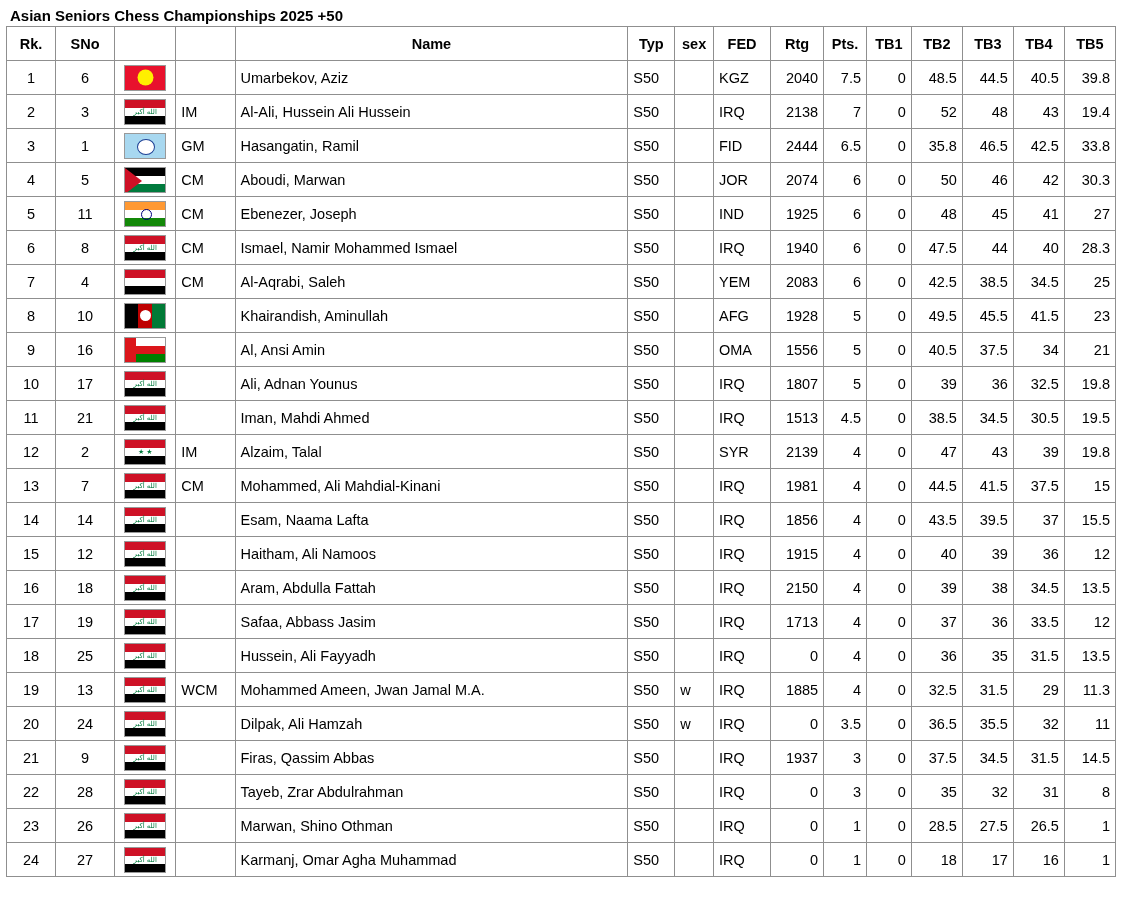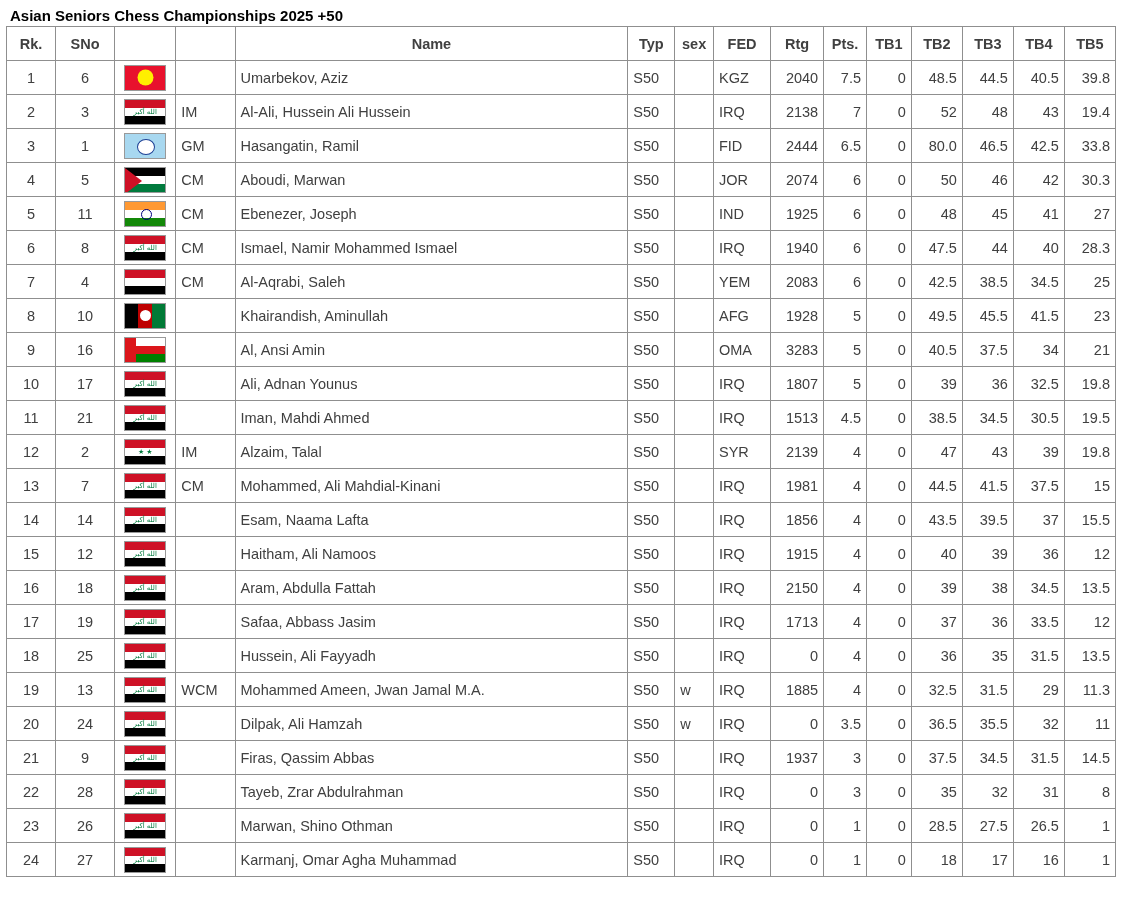--- a/index.html
+++ b/index.html
@@ -25,21 +25,21 @@
     padding-left: 4px;
     white-space: nowrap;
   }
   .title-line.second { padding-bottom: 4px; }
 
   table.ranking {
     border-collapse: collapse;
     width: 1110px;
     table-layout: fixed;
     font-size: 14.5px;
-    color: #404040;
+    color: #000000;
   }
   table.ranking th, table.ranking td {
     border: 1px solid #8f8f8f;
     height: 34px;
     padding: 0 5px;
     overflow: hidden;
     white-space: nowrap;
   }
   table.ranking th {
     font-weight: bold;
@@ -236,21 +236,21 @@
           <td class="num">1</td>
           <td class="flagcell"><span class="flag fid"></span></td>
           <td class="left">GM</td>
           <td class="left">Hasangatin, Ramil</td>
           <td class="left">S50</td>
           <td class="left"></td>
           <td class="left">FID</td>
           <td class="right">2444</td>
           <td class="right">6.5</td>
           <td class="right">0</td>
-          <td class="right">80.0</td>
+          <td class="right">35.8</td>
           <td class="right">46.5</td>
           <td class="right">42.5</td>
           <td class="right">33.8</td>
         </tr>
         <tr>
           <td class="num">4</td>
           <td class="num">5</td>
           <td class="flagcell"><span class="flag jor"></span></td>
           <td class="left">CM</td>
           <td class="left">Aboudi, Marwan</td>
@@ -335,21 +335,21 @@
         </tr>
         <tr>
           <td class="num">9</td>
           <td class="num">16</td>
           <td class="flagcell"><span class="flag oma"></span></td>
           <td class="left"></td>
           <td class="left">Al, Ansi Amin</td>
           <td class="left">S50</td>
           <td class="left"></td>
           <td class="left">OMA</td>
-          <td class="right">3283</td>
+          <td class="right">1556</td>
           <td class="right">5</td>
           <td class="right">0</td>
           <td class="right">40.5</td>
           <td class="right">37.5</td>
           <td class="right">34</td>
           <td class="right">21</td>
         </tr>
         <tr>
           <td class="num">10</td>
           <td class="num">17</td>

